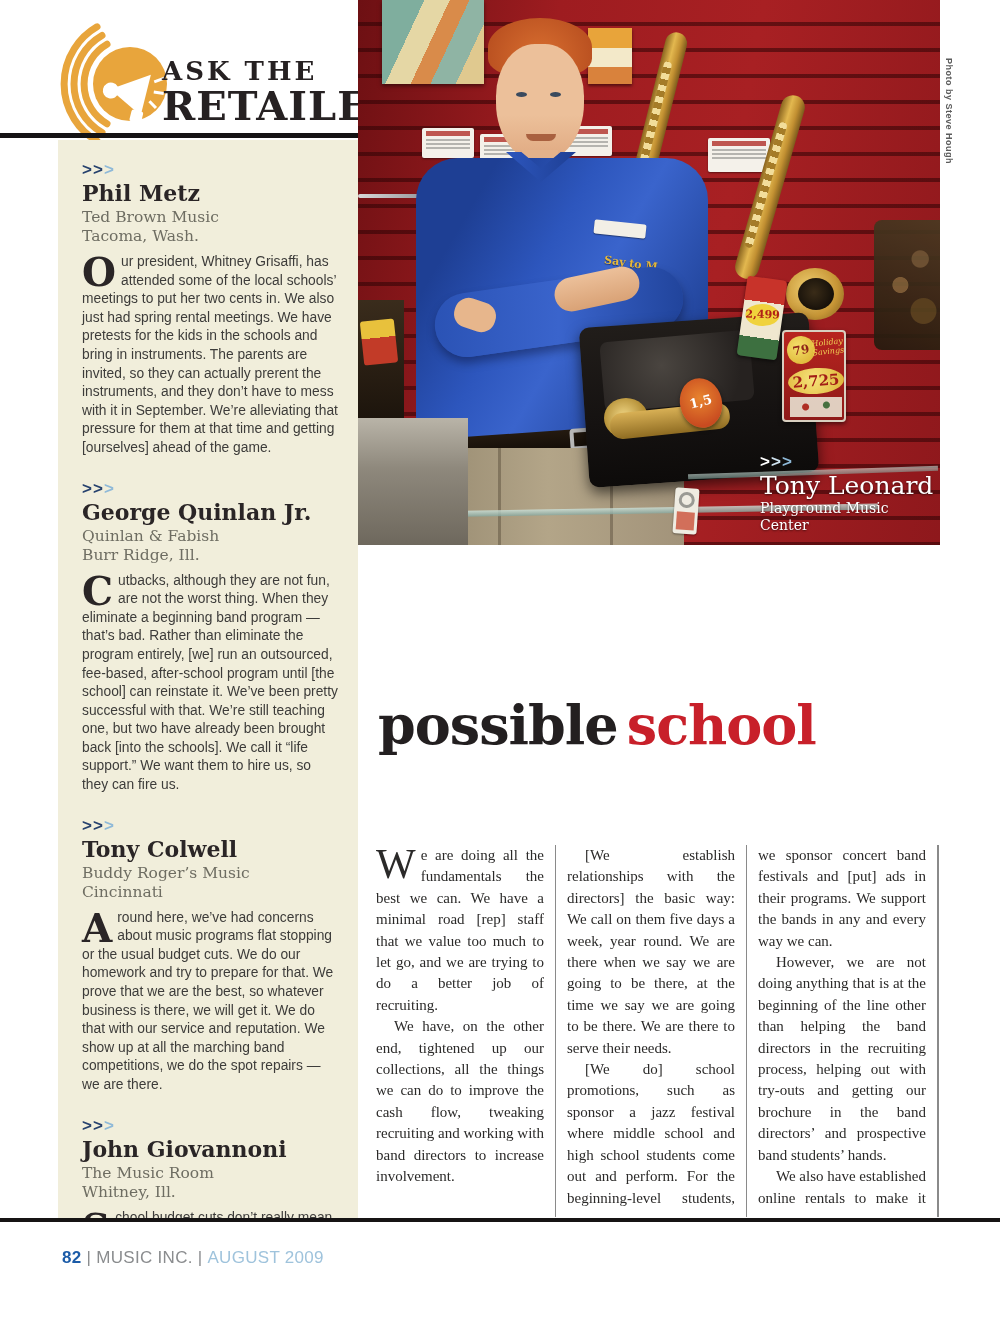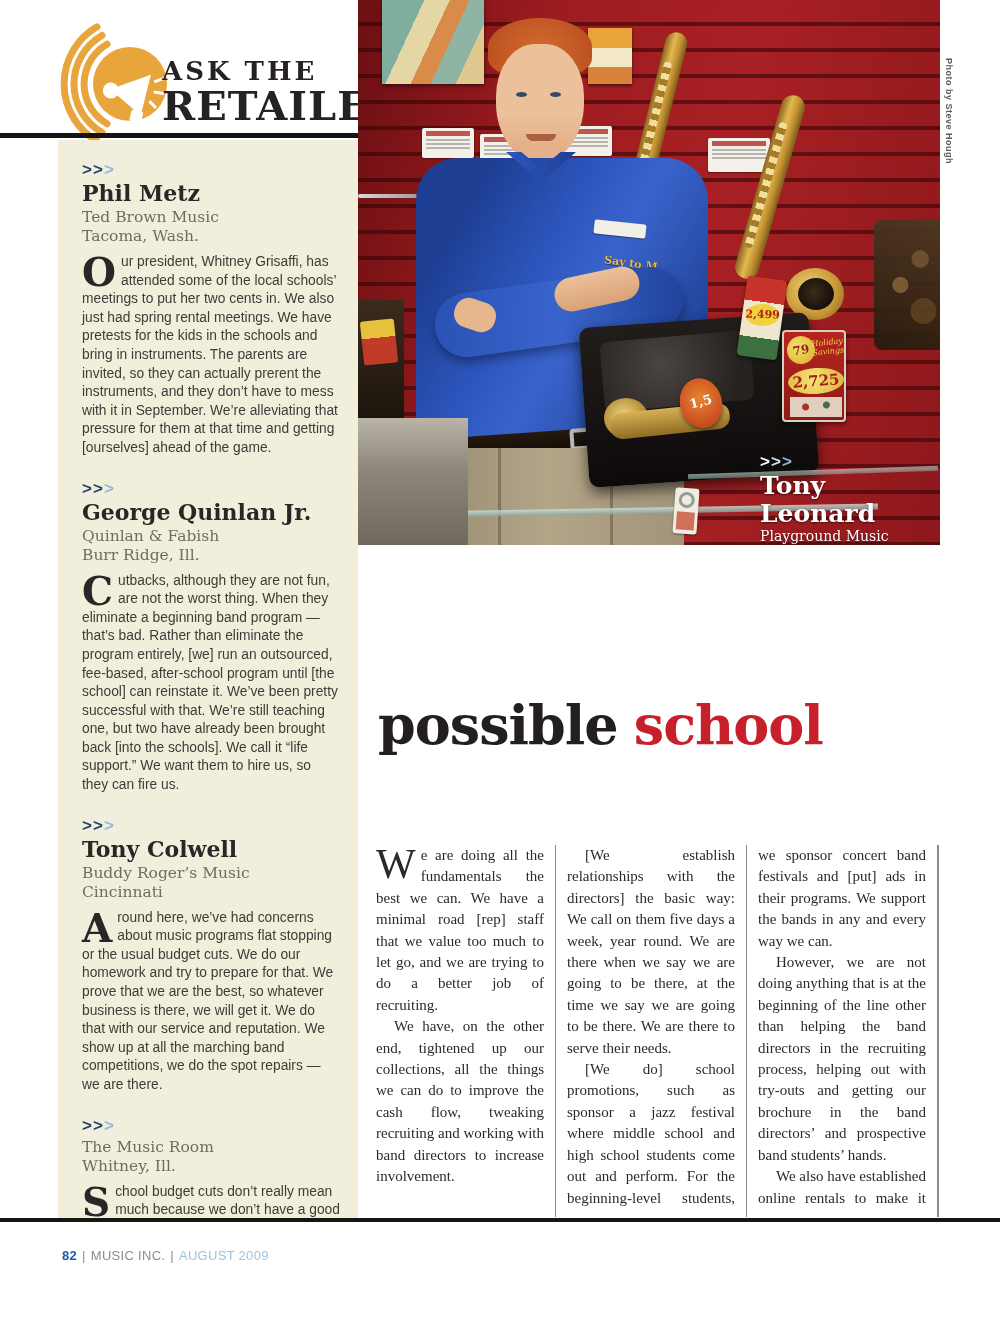--- a/index.html
+++ b/index.html
@@ -135,21 +135,21 @@
   .hang-tag { position:absolute; left:316px; top:488px; width:24px; height:46px; background:#efece2;
     border-radius:3px; box-shadow:0 1px 2px rgba(0,0,0,.4); transform:rotate(4deg); }
   .hang-tag::before { content:""; display:block; margin:4px auto 0; width:10px; height:10px;
     border:3px solid #9a9a94; border-radius:50%; }
   .hang-tag::after { content:""; display:block; margin:4px 3px 0; height:18px; background:#c8452c; opacity:.75; }
 
   
   .photo-caption { position:absolute; left:402px; top:452px; color:#fff; }
   .cap-arrows { font-weight:bold; font-size:17px; letter-spacing:1px; font-family:"Liberation Sans",sans-serif; }
   .cap-arrows .c1 { color:#ffffff; } .cap-arrows .c2 { color:#cfe2ef; } .cap-arrows .c3 { color:#8fb9d8; }
-  .cap-name { font-family:"DejaVu Serif", serif; font-weight:bold; font-size:25px; line-height:28px;
+  .cap-name { font-family:"DejaVu Serif", serif; font-weight:normal; font-size:25px; line-height:28px;
     text-shadow:0 1px 2px rgba(0,0,0,.55); }
   .cap-sub { font-family:"DejaVu Serif", serif; font-size:14px; line-height:17px;
     text-shadow:0 1px 2px rgba(0,0,0,.55); }
 
   .photo-credit { position:absolute; left:944px; top:58px; writing-mode:vertical-rl;
     font-size:9px; color:#5c5c5c; letter-spacing:.5px; font-weight:bold; }
 
   
   .sidebar { position:absolute; left:58px; top:140px; width:300px; height:1078px; background:#f1eedb;
     padding:20px 18px 10px 24px; overflow:hidden; }
@@ -161,34 +161,34 @@
   .affil { font-family:"DejaVu Serif", serif; font-size:15.5px; line-height:19px; color:#6e6d62; margin:2px 0 7px; }
   .ebody { font-size:13.8px; line-height:18.6px; color:#3d3c3a; }
   .ebody .dropcap { float:left; font-family:"DejaVu Serif", serif; font-weight:bold; font-size:39px;
     line-height:32px; padding:3px 5px 0 0; color:#2a2526; }
 
   
   .headline { position:absolute; left:378px; top:560px; width:585px;
     font-family:"DejaVu Serif", serif; font-weight:bold; font-size:54px; line-height:66px;
     letter-spacing:-1px; color:#231f20; }
   .headline .red { color:#c8202a; }
-  .headline .gap { margin-right:16px; }
+  .headline .gap { margin-right:9px; }
 
   
   .article { position:absolute; left:376px; top:845px; width:563px; height:372px; overflow:hidden;
     column-count:3; column-gap:23px; column-rule:1px solid #8a8a8a; border-right:1px solid #8a8a8a;
     padding-right:12px; font-family:"Liberation Serif", serif; font-size:15px; line-height:21.4px;
     color:#2b2a29; text-align:justify; }
   .article p { margin:0; text-indent:18px; }
   .article p.first { text-indent:0; }
   .dropcap-w { float:left; font-size:42px; line-height:34px; padding:2px 5px 0 0; font-family:"Liberation Serif", serif; }
 
   
   .footer-rule { position:absolute; left:0; top:1218px; width:1000px; height:4px; background:#161414; }
-  .footer { position:absolute; left:62px; top:1248px; font-size:13px; letter-spacing:.3px; }
+  .footer { position:absolute; left:62px; top:1248px; font-size:17px; letter-spacing:.3px; }
   .footer .pgnum { color:#1c5ca8; font-weight:bold; }
   .footer .sep { color:#8a8c8e; padding:0 5px; }
   .footer .mag { color:#8a8c8e; }
   .footer .issue { color:#9fc3dc; }
 </style>
 </head>
 <body>
 
 <div class="page">
 
@@ -318,20 +318,21 @@
       <h3>Tony Colwell</h3>
       <div class="affil">
         <div>Buddy Roger’s Music</div>
         <div>Cincinnati</div>
       </div>
       <p class="ebody"><span class="dropcap">A</span><span>round here, we’ve had concerns about music programs flat stopping or the usual budget cuts. We do our homework and try to prepare for that. We prove that we are the best, so whatever business is there, we will get it. We do that with our service and reputation. We show up at all the marching band competitions, we do the spot repairs — we are there.</span></p>
     </article>
 
     <article class="entry">
       <div class="arrows"><span class="a1">&gt;</span><span class="a2">&gt;</span><span class="a3">&gt;</span></div>
+      <h3>John Giovannoni</h3>
       <div class="affil">
         <div>The Music Room</div>
         <div>Whitney, Ill.</div>
       </div>
       <p class="ebody"><span class="dropcap">S</span><span>chool budget cuts don’t really mean much because we don’t have a good relationship with our school district. We’ve been trying for 15 years. We try to support [school music] as much as we can. We also have a 10,000-square-foot basement that lets us run our own bands.</span></p>
     </article>
 
   </aside>
 
   <h1 class="headline">

